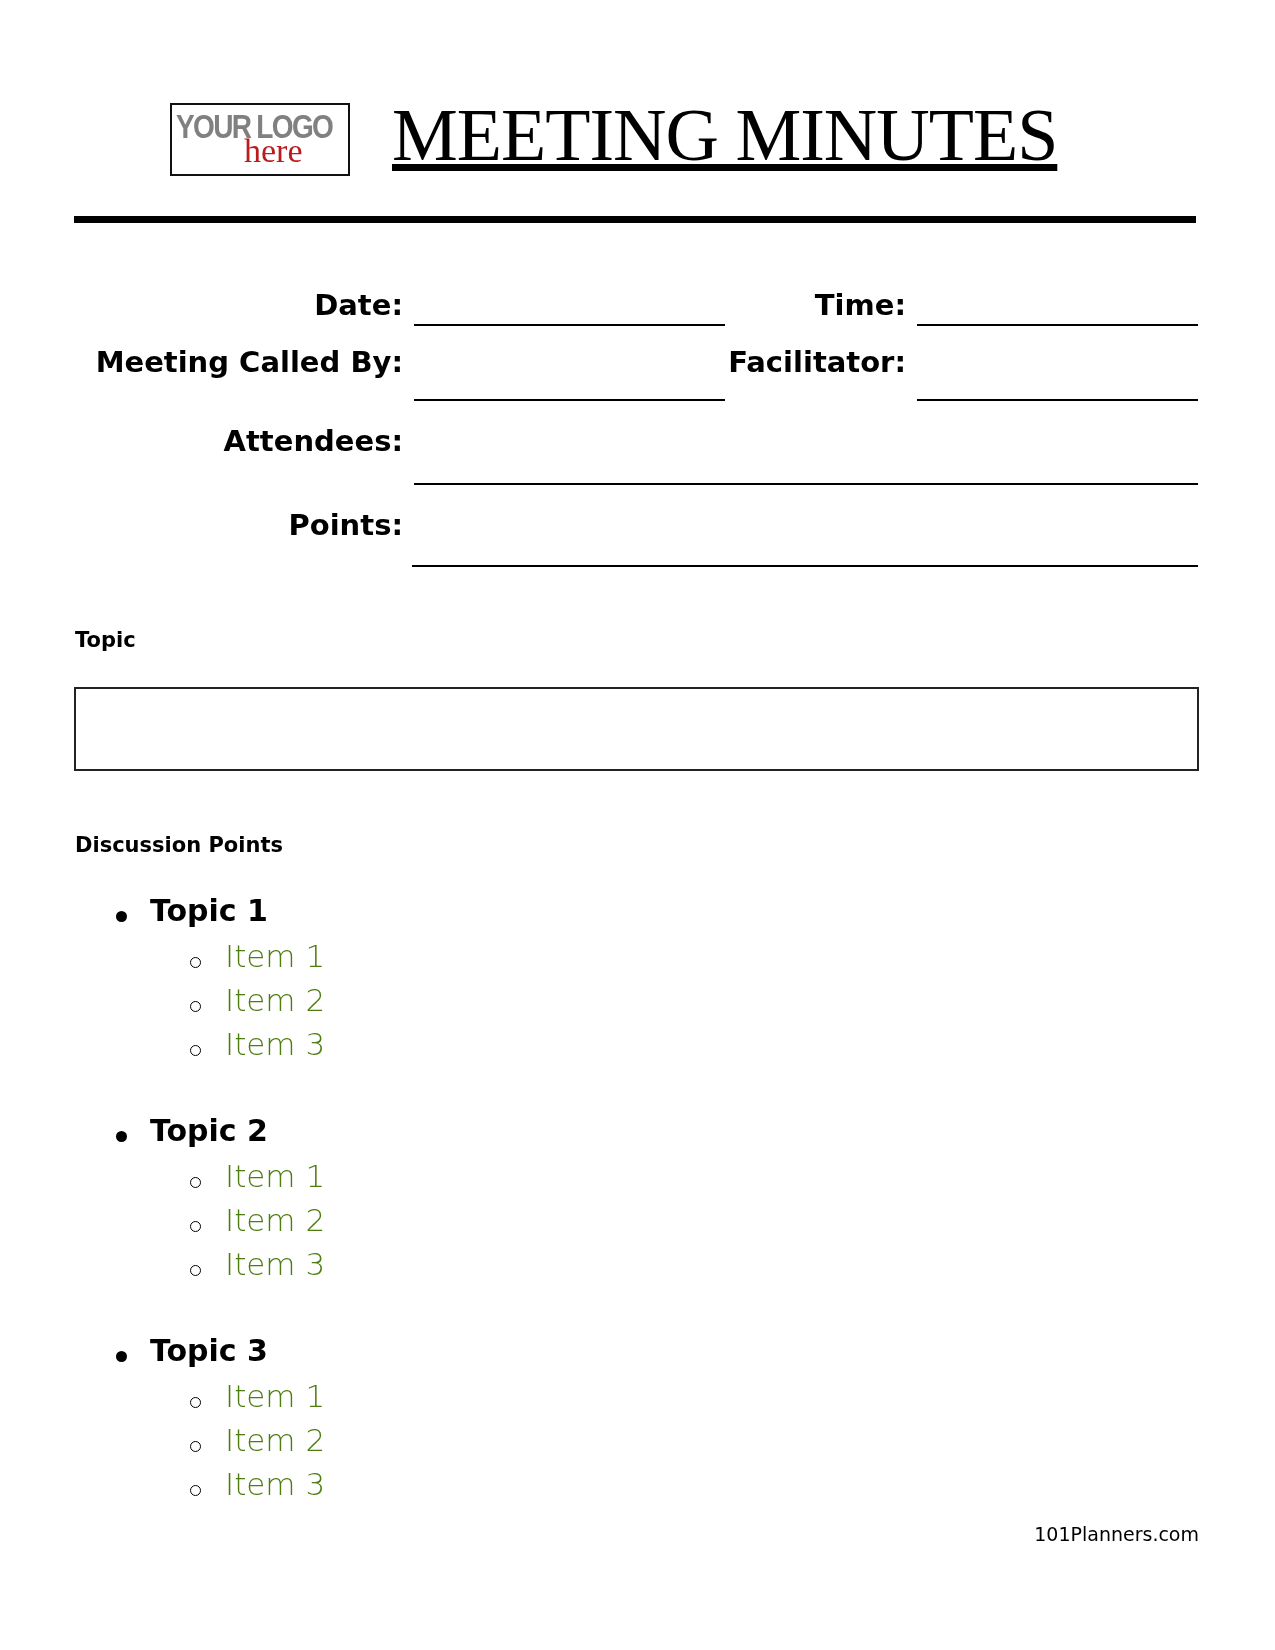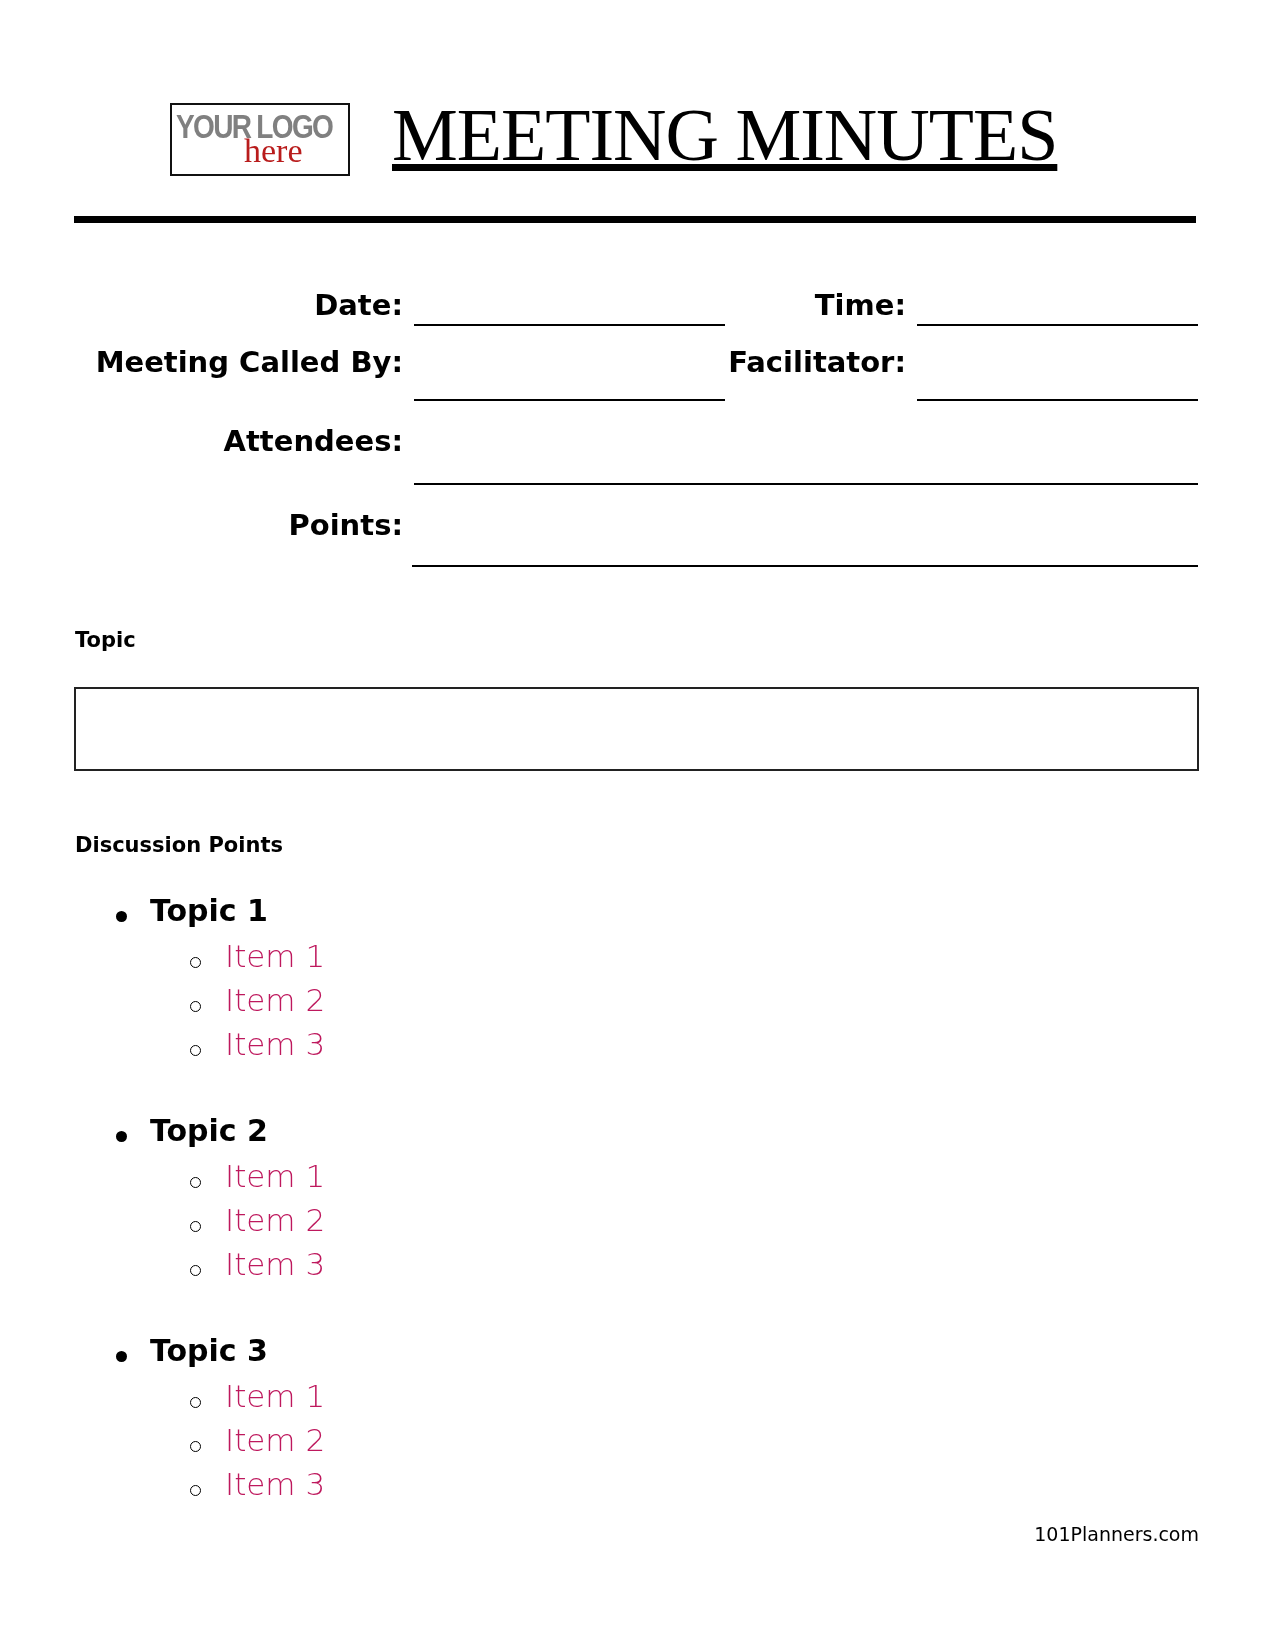--- a/index.html
+++ b/index.html
@@ -15,21 +15,21 @@
 
     .label { font-family: "DejaVu Sans", sans-serif; font-weight: bold; font-size: 29px; white-space: nowrap; text-align: right; }
     .line { height: 2px; background: #000; }
 
     .section { font-family: "DejaVu Sans", sans-serif; font-weight: bold; font-size: 21px; white-space: nowrap; }
     .topic-box { left: 74px; top: 687px; width: 1125px; height: 84px; border: 2px solid #222; box-sizing: border-box; }
 
     .bullet { width: 11px; height: 11px; background: #000; border-radius: 50%; }
     .topic-label { font-family: "DejaVu Sans", sans-serif; font-weight: bold; font-size: 30px; white-space: nowrap; }
     .circle { width: 11px; height: 11px; border: 1.5px solid #000; border-radius: 50%; box-sizing: border-box; }
-    .item-label { font-family: "DejaVu Sans", sans-serif; font-weight: 300; font-size: 31px; white-space: nowrap; color: #be185d; }
+    .item-label { font-family: "DejaVu Sans", sans-serif; font-weight: 300; font-size: 31px; white-space: nowrap; color: #4d7c0f; }
 
     .footer { font-family: "DejaVu Sans", sans-serif; font-size: 19px; white-space: nowrap; right: 76px; top: 1523px; }
   </style>
 </head>
 <body>
 
 <div class="abs logo-box"></div>
 <div class="abs logo-top">YOUR LOGO</div>
 <div class="abs logo-bottom">here</div>
 <div class="abs title">MEETING MINUTES</div>

